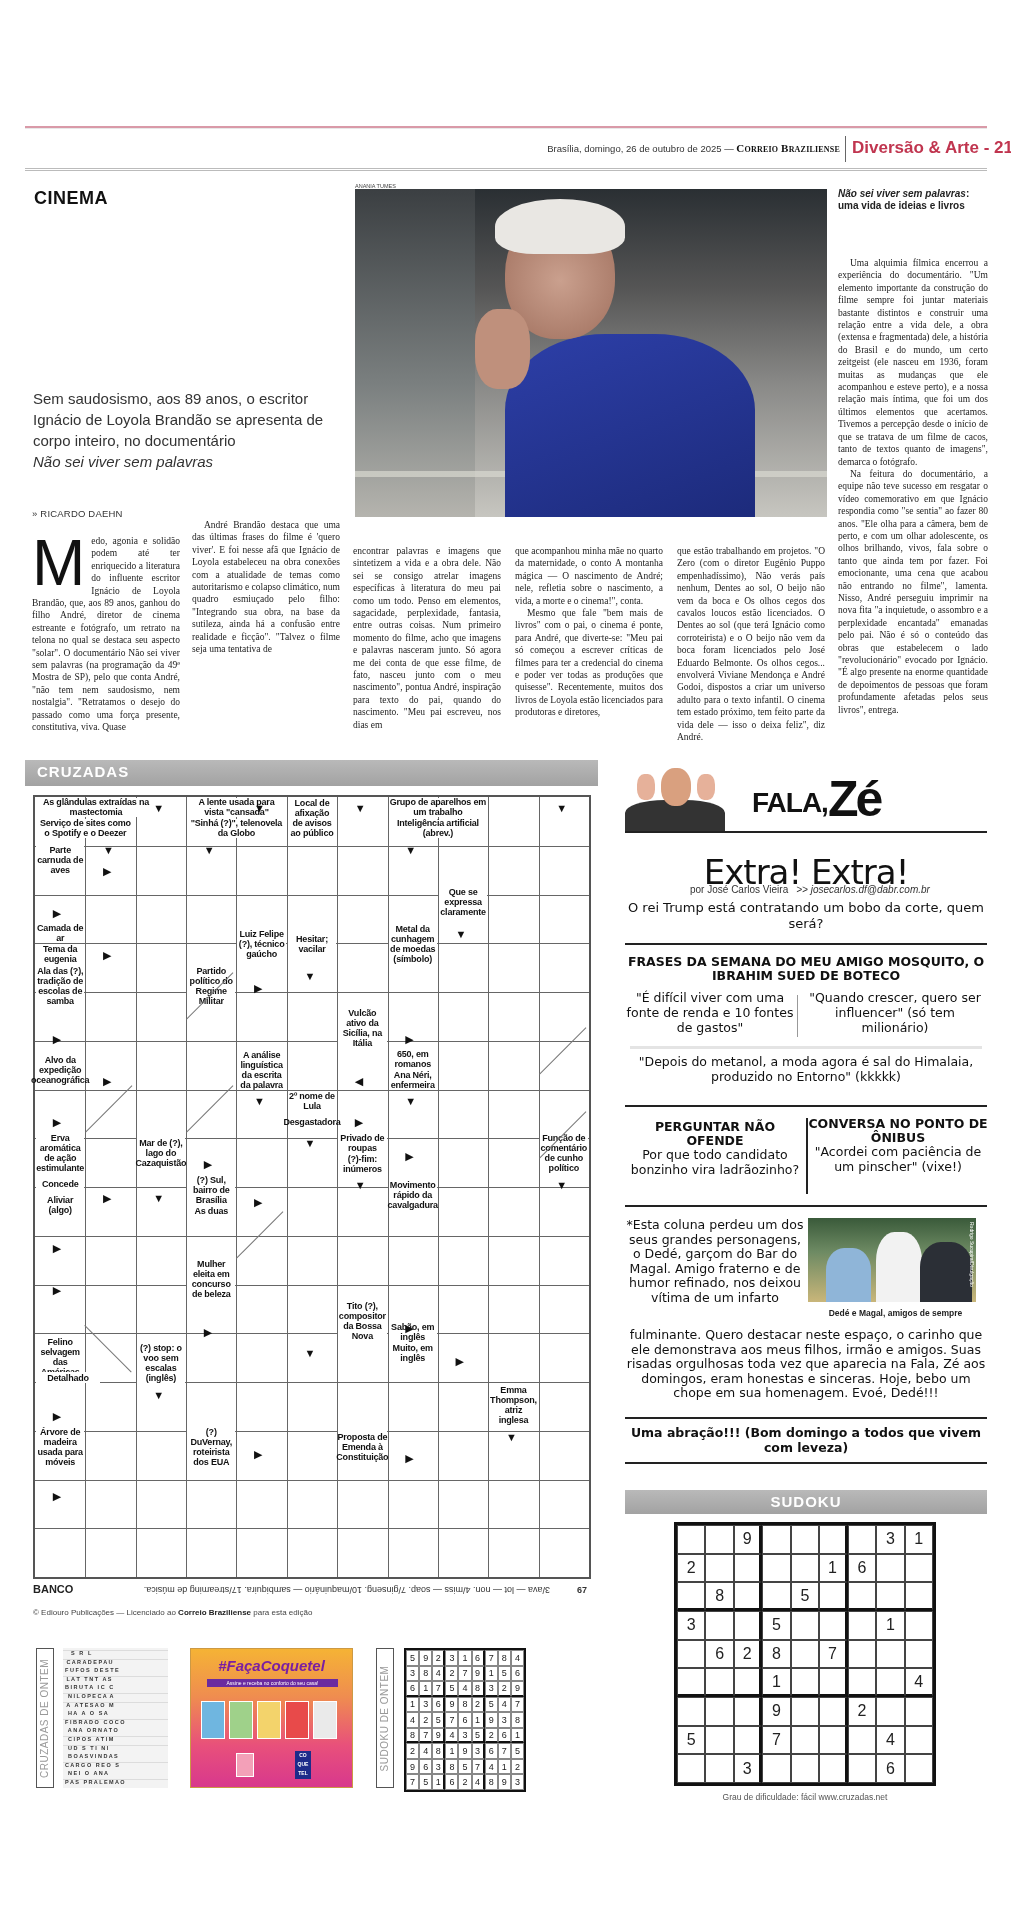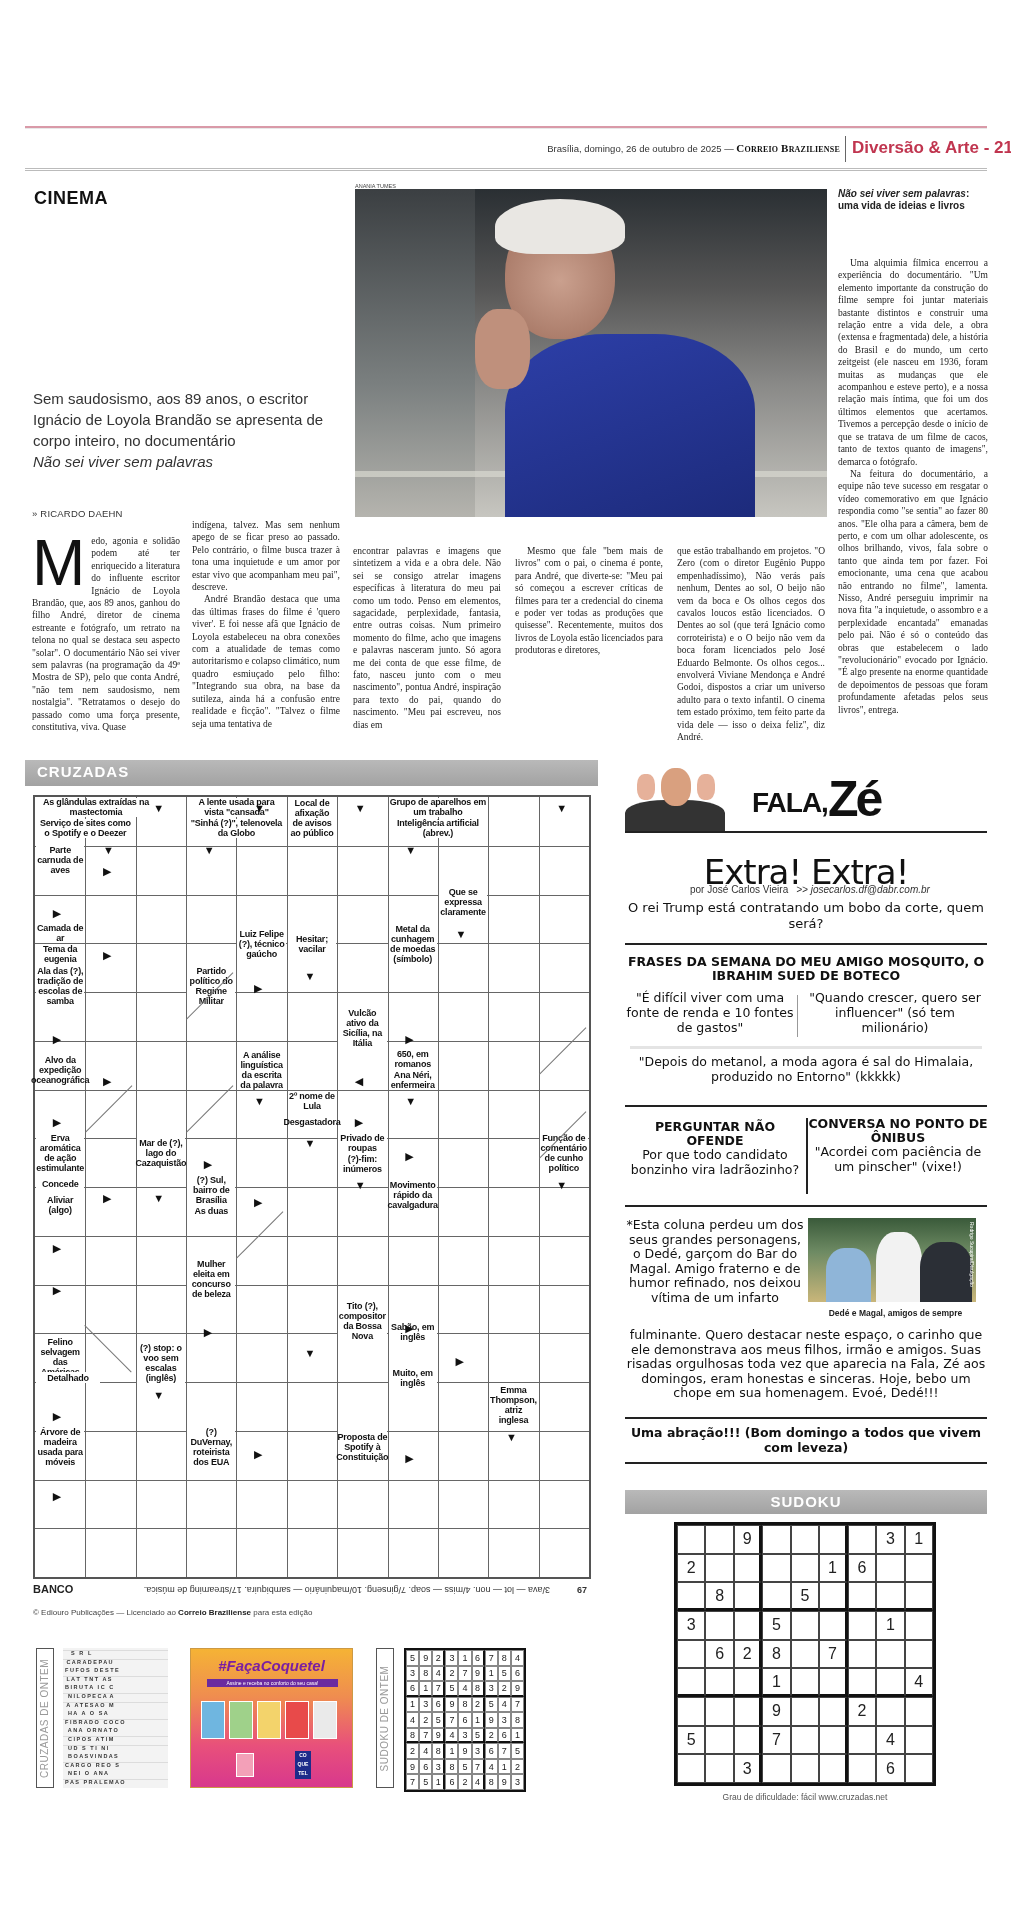--- a/index.html
+++ b/index.html
@@ -149,27 +149,27 @@
   <div class="head"></div>
   <div class="hair"></div>
   <div class="hand"></div>
 </div>
 <div class="abs photo-caption"><i>Não sei viver sem palavras</i><span>: uma vida de ideias e livros</span></div>
 
 <div class="abs col col1">
   <p class="first"><span class="dropcap">M</span><span>edo, agonia e solidão podem até ter enriquecido a literatura do influente escritor Ignácio de Loyola Brandão, que, aos 89 anos, ganhou do filho André, diretor de cinema estreante e fotógrafo, um retrato na telona no qual se destaca seu aspecto "solar". O documentário Não sei viver sem palavras (na programação da 49ª Mostra de SP), pelo que conta André, "não tem nem saudosismo, nem nostalgia". "Retratamos o desejo do passado como uma força presente, constitutiva, viva. Quase</span></p>
 </div>
 <div class="abs col col2">
-  <p class="first">indígena, talvez. Mas sem nenhum apego de se ficar preso ao passado. Pelo contrário, o filme busca trazer à tona uma inquietude e um amor por estar vivo que acompanham meu pai", descreve.</p>
   <p>André Brandão destaca que uma das últimas frases do filme é 'quero viver'. E foi nesse afã que Ignácio de Loyola estabeleceu na obra conexões com a atualidade de temas como autoritarismo e colapso climático, num quadro esmiuçado pelo filho: "Integrando sua obra, na base da sutileza, ainda há a confusão entre realidade e ficção". "Talvez o filme seja uma tentativa de</p>
 </div>
 <div class="abs col col3">
   <p class="first">encontrar palavras e imagens que sintetizem a vida e a obra dele. Não sei se consigo atrelar imagens específicas à literatura do meu pai como um todo. Penso em elementos, sagacidade, perplexidade, fantasia, entre outras coisas. Num primeiro momento do filme, acho que imagens e palavras nasceram junto. Só agora me dei conta de que esse filme, de fato, nasceu junto com o meu nascimento", pontua André, inspiração para texto do pai, quando do nascimento. "Meu pai escreveu, nos dias em</p>
 </div>
 <div class="abs col col4">
+  <p class="first">que acompanhou minha mãe no quarto da maternidade, o conto A montanha mágica — O nascimento de André; nele, refletia sobre o nascimento, a vida, a morte e o cinema!", conta.</p>
   <p>Mesmo que fale "bem mais de livros" com o pai, o cinema é ponte, para André, que diverte-se: "Meu pai só começou a escrever críticas de filmes para ter a credencial do cinema e poder ver todas as produções que quisesse". Recentemente, muitos dos livros de Loyola estão licenciados para produtoras e diretores,</p>
 </div>
 <div class="abs col col5">
   <p class="first">que estão trabalhando em projetos. "O Zero (com o diretor Eugênio Puppo empenhadíssimo), Não verás país nenhum, Dentes ao sol, O beijo não vem da boca e Os olhos cegos dos cavalos loucos estão licenciados. O Dentes ao sol (que terá Ignácio como corroteirista) e o O beijo não vem da boca foram licenciados pelo José Eduardo Belmonte. Os olhos cegos... envolverá Viviane Mendonça e André Godoi, dispostos a criar um universo adulto para o texto infantil. O cinema tem estado próximo, tem feito parte da vida dele — isso o deixa feliz", diz André.</p>
 </div>
 <div class="abs col col6">
   <p>Uma alquimia fílmica encerrou a experiência do documentário. "Um elemento importante da construção do filme sempre foi juntar materiais bastante distintos e construir uma relação entre a vida dele, a obra (extensa e fragmentada) dele, a história do Brasil e do mundo, um certo zeitgeist (ele nasceu em 1936, foram muitas as mudanças que ele acompanhou e esteve perto), e a nossa relação mais íntima, que foi um dos últimos elementos que acertamos. Tivemos a percepção desde o início de que se tratava de um filme de cacos, tanto de textos quanto de imagens", demarca o fotógrafo.</p>
   <p>Na feitura do documentário, a equipe não teve sucesso em resgatar o vídeo comemorativo em que Ignácio respondia como "se sentia" ao fazer 80 anos. "Ele olha para a câmera, bem de perto, e com um olhar adolescente, os olhos brilhando, vivos, fala sobre o tanto que ainda tem por fazer. Foi emocionante, uma cena que acabou não entrando no filme", lamenta. Nisso, André perseguiu imprimir na nova fita "a inquietude, o assombro e a perplexidade encantada" emanadas pelo pai. Não é só o conteúdo das obras que estabelecem o lado "revolucionário" evocado por Ignácio. "É algo presente na enorme quantidade de depoimentos de pessoas que foram profundamente afetadas pelos seus livros", entrega.</p>
 </div>
 
@@ -394,28 +394,28 @@
     <div class="clue" style="left: 303.182px; top: 357.363px; width: 48.3636px; height: 18.9625px;">(?)-fim: inúmeros</div>
     <div class="clue" style="left: 504.636px; top: 336.4px; width: 48.3636px; height: 39.925px;">Função de comentário de cunho político</div>
     <div class="clue" style="left: 1px; top: 378.325px; width: 48.3636px; height: 16.8663px;">Concede</div>
     <div class="clue" style="left: 1px; top: 397.191px; width: 48.3636px; height: 21.0587px;">Aliviar (algo)</div>
     <div class="clue" style="left: 152.091px; top: 378.325px; width: 48.3636px; height: 29.4437px;">(?) Sul, bairro de Brasília</div>
     <div class="clue" style="left: 152.091px; top: 409.769px; width: 48.3636px; height: 8.48125px;">As duas</div>
     <div class="clue" style="left: 353.545px; top: 378.325px; width: 48.3636px; height: 39.925px;">Movimento rápido da cavalgadura</div>
     <div class="clue" style="left: 152.091px; top: 462.175px; width: 48.3636px; height: 39.925px;">Mulher eleita em concurso de beleza</div>
     <div class="clue" style="left: 303.182px; top: 504.1px; width: 48.3636px; height: 39.925px;">Tito (?), compositor da Bossa Nova</div>
     <div class="clue" style="left: 353.545px; top: 525.062px; width: 48.3636px; height: 18.9625px;">Sabão, em inglês</div>
-    <div class="clue" style="left: 353.545px; top: 546.025px; width: 48.3636px; height: 18.9625px; margin-top: 25px;">Muito, em inglês</div>
+    <div class="clue" style="left: 353.545px; top: 546.025px; width: 48.3636px; height: 18.9625px;">Muito, em inglês</div>
     <div class="clue" style="left: 1px; top: 546.025px; width: 48.3636px; height: 27.3475px;">Felino selvagem das Américas</div>
     <div class="clue" style="left: 1px; top: 575.372px; width: 64px; height: 10.5775px;">Detalhado</div>
     <div class="clue" style="left: 101.727px; top: 546.025px; width: 48.3636px; height: 39.925px;">(?) stop: o voo sem escalas (inglês)</div>
     <div class="clue" style="left: 454.273px; top: 587.95px; width: 48.3636px; height: 39.925px;">Emma Thompson, atriz inglesa</div>
     <div class="clue" style="left: 1px; top: 629.875px; width: 48.3636px; height: 39.925px;">Árvore de madeira usada para móveis</div>
     <div class="clue" style="left: 152.091px; top: 629.875px; width: 48.3636px; height: 39.925px;">(?) DuVernay, roteirista dos EUA</div>
-    <div class="clue" style="left: 303.182px; top: 629.875px; width: 48.3636px; height: 39.925px;">Proposta de Spotify à Constituição</div>
+    <div class="clue" style="left: 303.182px; top: 629.875px; width: 48.3636px; height: 39.925px;">Proposta de Emenda à Constituição</div>
     <span class="arr" style="left: 118.355px; top: 6px;">▼</span>
     <span class="arr" style="left: 219.082px; top: 6px;">▼</span>
     <span class="arr" style="left: 319.809px; top: 6px;">▼</span>
     <span class="arr" style="left: 521.264px; top: 6px;">▼</span>
     <span class="arr" style="left: 67.9909px; top: 47.925px;">▼</span>
     <span class="arr" style="left: 168.718px; top: 47.925px;">▼</span>
     <span class="arr" style="left: 370.173px; top: 47.925px;">▼</span>
     <span class="arr" style="left: 67.9909px; top: 68.8875px;">▶</span>
     <span class="arr" style="left: 17.6273px; top: 110.812px;">▶</span>
     <span class="arr" style="left: 67.9909px; top: 152.738px;">▶</span>

